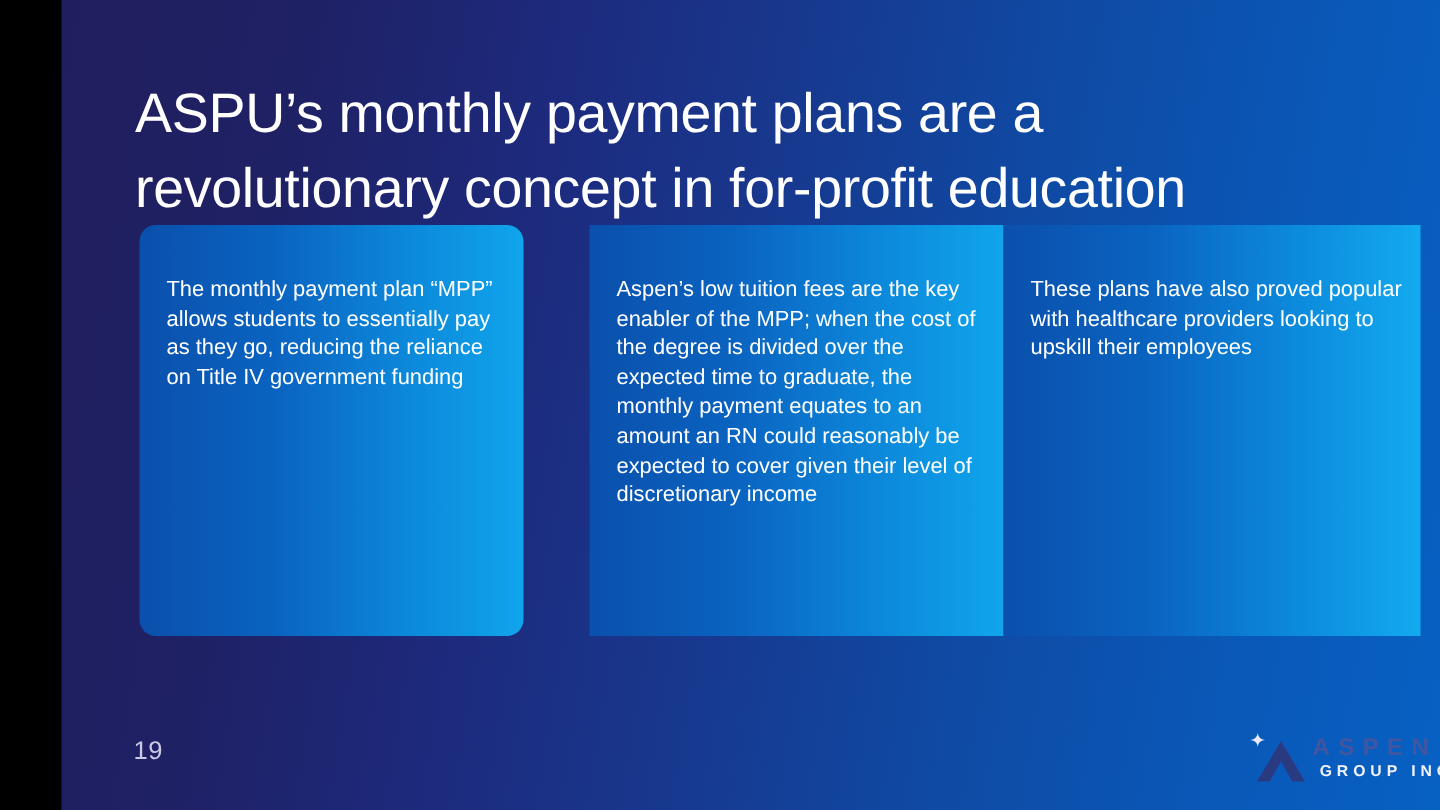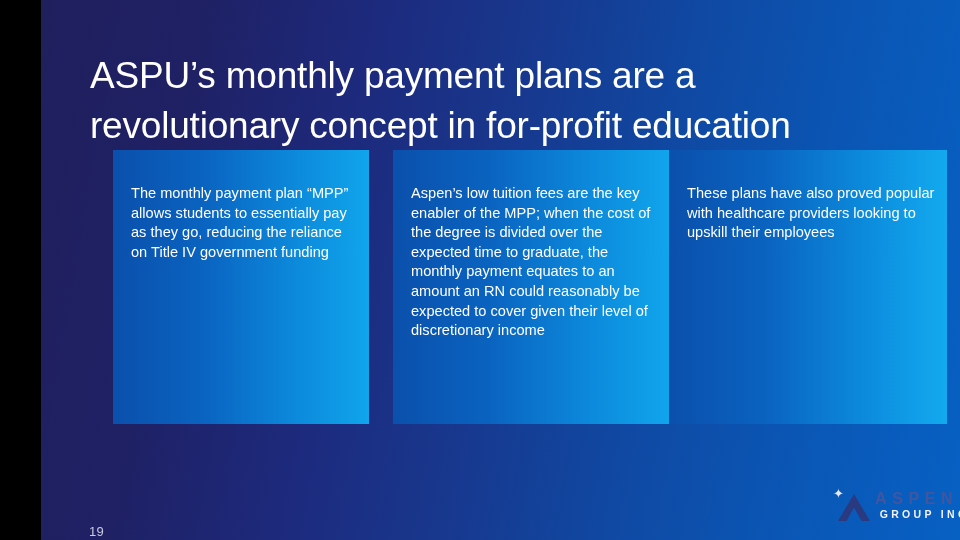--- a/index.html
+++ b/index.html
@@ -40,23 +40,24 @@
 
   
   .panel {
     position: absolute;
     top: 150px;
     height: 274px;
     box-sizing: border-box;
     overflow: hidden;
   }
   #panel-0 {
-    left: 72px;
+    left: 52px;
     width: 256px;
     background: linear-gradient(90deg, #0a50ac 0%, #0a63c0 35%, #0c88da 70%, #10a5ec 100%);
+    border-radius: 11px;
   }
   #panel-1 {
     left: 352px;
     width: 276px;
     background: linear-gradient(90deg, #0a50ac 0%, #0a63c0 35%, #0c88da 70%, #10a5ec 100%);
     padding-left: 14px;
   }
   #panel-2 {
     left: 628px;
     width: 278px;
@@ -70,23 +71,23 @@
     color: #ffffff;
     font-size: 14.6px;
     line-height: 19.6px;
     font-weight: 400;
   }
 
   
   #page-number {
     position: absolute;
     left: 48px;
-    top: 524px;
+    top: 491px;
     color: #c9c9e4;
-    font-size: 13px;
+    font-size: 17px;
     letter-spacing: 0.3px;
   }
 
   
   #logo {
     position: absolute;
     left: 792px;
     top: 487px;
     width: 145px;
     height: 40px;

